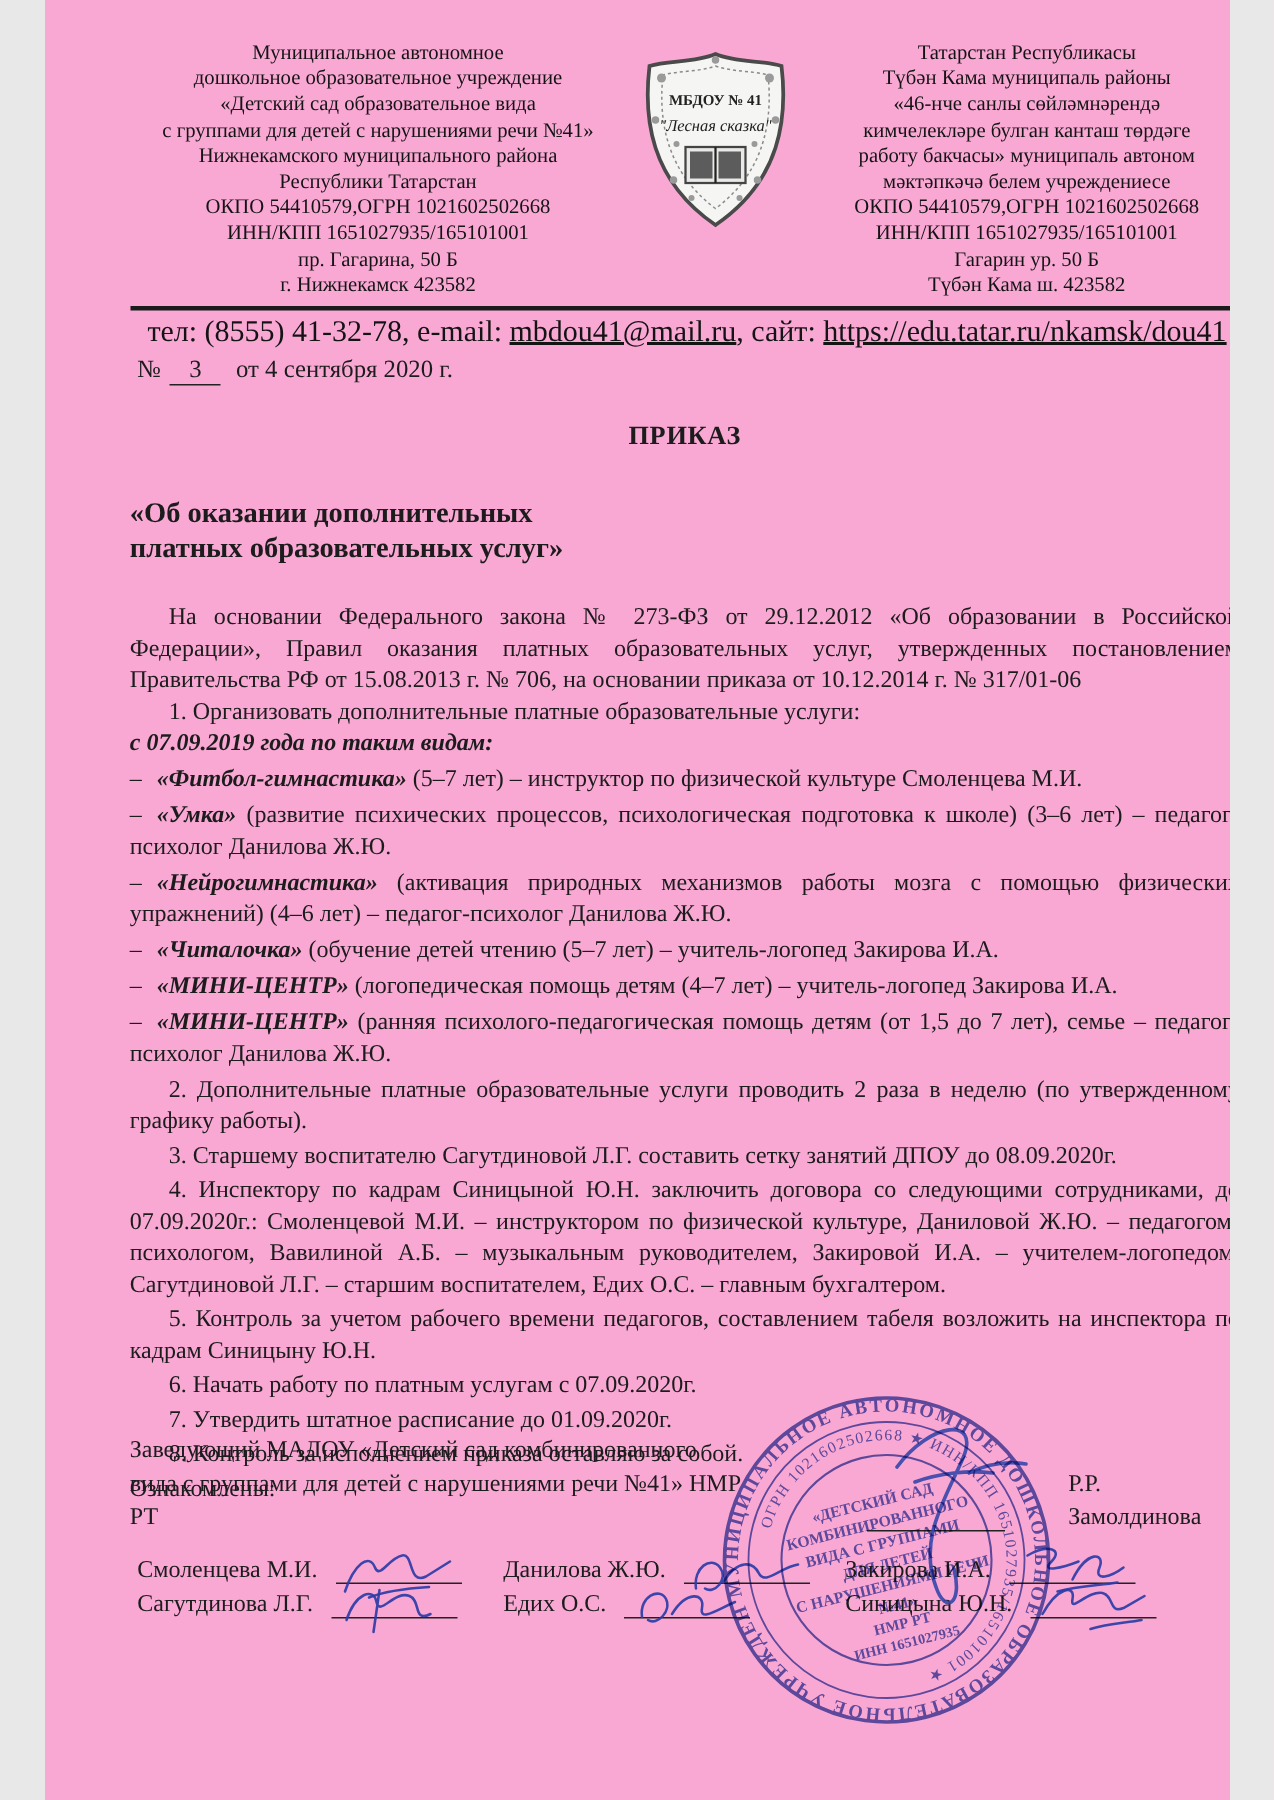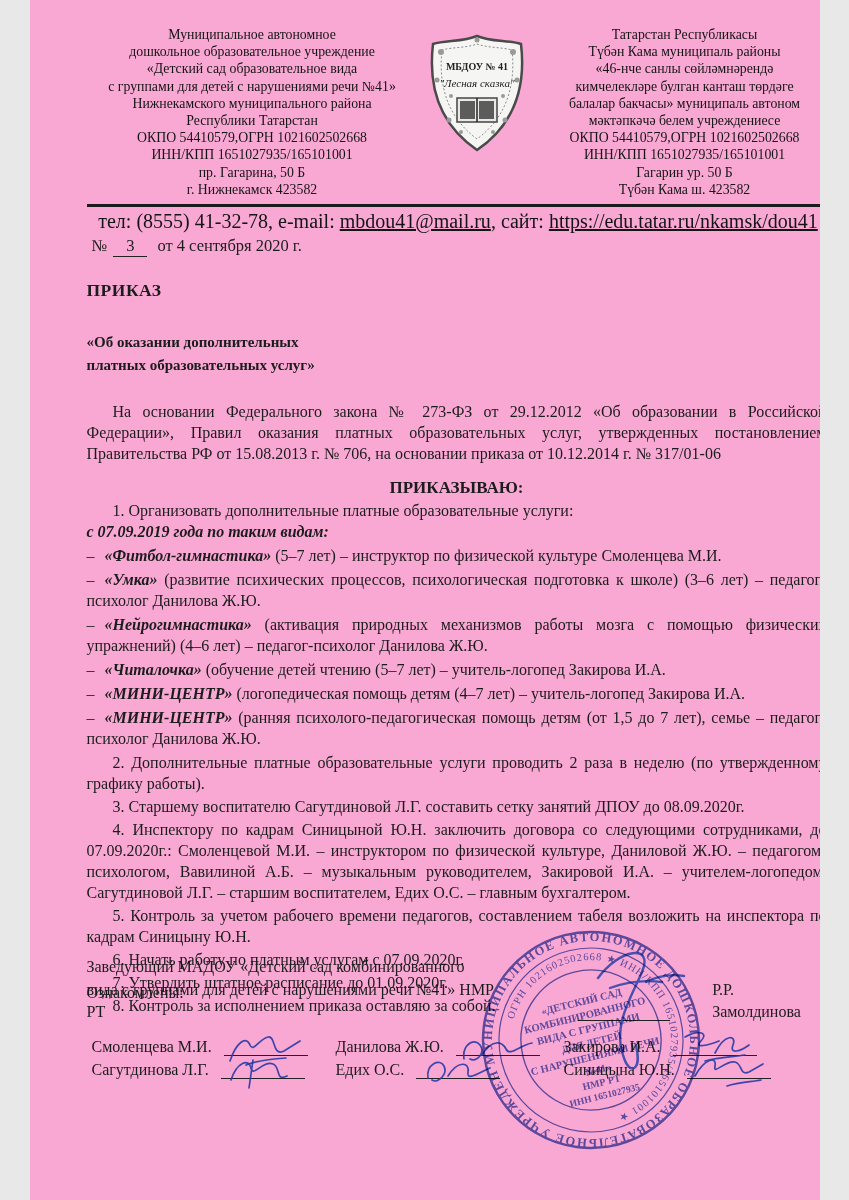--- a/index.html
+++ b/index.html
@@ -15,22 +15,22 @@
   .hdr-right{width:300px;}
   .hdr-logo{width:115px;display:flex;justify-content:center;align-items:flex-start;padding-top:6px;}
   
   .rule{position:absolute;top:204px;left:57px;width:743px;height:3px;background:#1b1b1b;}
   .contact{position:absolute;top:210px;left:57px;width:743px;text-align:center;font-size:20px;color:#141414;}
   .contact .lnk{text-decoration:underline;}
   .numline{position:absolute;top:236px;left:62px;font-size:16.5px;}
   .numval{display:inline-block;min-width:34px;text-align:center;border-bottom:1.2px solid #222;margin:0 6px;}
   
   .main{position:absolute;top:268px;left:57px;width:740px;font-size:16px;line-height:21px;}
-  .title{font-weight:bold;font-size:17.5px;margin:12px 0 30px 0;letter-spacing:.5px;}
-  .subject{font-weight:bold;font-size:15px;line-height:23px;margin:0;}
+  .title{text-align:center;font-weight:bold;font-size:17.5px;margin:12px 0 30px 0;letter-spacing:.5px;}
+  .subject{font-weight:bold;font-size:19px;line-height:23px;margin:0;}
   .para{margin:0;text-align:justify;font-family:Liberation Serif, serif;}
   .ind{text-indent:26px;}
   .intro{margin-top:24px;}
   .order-h{text-align:center;font-weight:bold;font-size:17px;margin:13px 0 2px 0;}
   .bi{font-weight:bold;font-style:italic;}
   .svc{margin:3px 0;text-align:justify;}
   .svc .dash{display:inline-block;width:18px;}
   .mt{margin-top:2px;}
   
   .dir{position:absolute;top:956px;left:57px;width:740px;font-size:16px;line-height:22.5px;}
@@ -97,21 +97,21 @@
           <line x1="56" y1="66" x2="56" y2="90" stroke="#222" stroke-width="1.5"></line>
         </g>
       </svg>
     </div>
 
     <div class="hdr-col hdr-right">
       <div>Татарстан Республикасы</div>
       <div>Түбән Кама муниципаль районы</div>
       <div>«46-нче санлы сөйләмнәрендә</div>
       <div>кимчелекләре булган  канташ  төрдәге</div>
-      <div>балалар бакчасы» муниципаль автоном</div>
+      <div>работу бакчасы» муниципаль автоном</div>
       <div>мәктәпкәчә белем учреждениесе</div>
       <div>ОКПО 54410579,ОГРН 1021602502668</div>
       <div>ИНН/КПП 1651027935/165101001</div>
       <div>Гагарин ур. 50 Б</div>
       <div>Түбән Кама ш. 423582</div>
     </div>
   </div>
 
   <div class="rule"></div>
 
@@ -125,21 +125,20 @@
   </div>
 
   <div class="main">
     <div class="title">ПРИКАЗ</div>
 
     <p class="subject">«Об оказании дополнительных</p>
     <p class="subject">платных образовательных услуг»</p>
 
     <p class="para ind intro">На основании Федерального закона № 273-ФЗ от 29.12.2012 «Об образовании в Российской Федерации», Правил оказания платных образовательных услуг, утвержденных постановлением Правительства РФ от 15.08.2013 г. № 706, на основании приказа от 10.12.2014 г. № 317/01-06</p>
 
-    <div class="order-h">ПРИКАЗЫВАЮ:</div>
 
     <p class="para ind">1.  Организовать дополнительные платные образовательные услуги:</p>
     <p class="para bi">с 07.09.2019 года по таким видам:</p>
 
     <p class="svc"><span class="dash">–</span><span class="bi">«Фитбол-гимнастика»</span><span> (5–7 лет) – инструктор по физической культуре Смоленцева М.И.</span></p>
     <p class="svc"><span class="dash">–</span><span class="bi">«Умка»</span><span> (развитие психических процессов, психологическая подготовка к школе) (3–6 лет) – педагог-психолог Данилова Ж.Ю.</span></p>
     <p class="svc"><span class="dash">–</span><span class="bi">«Нейрогимнастика»</span><span> (активация природных механизмов работы мозга с помощью физических упражнений) (4–6 лет) – педагог-психолог Данилова Ж.Ю.</span></p>
     <p class="svc"><span class="dash">–</span><span class="bi">«Читалочка»</span><span> (обучение детей чтению (5–7 лет) – учитель-логопед Закирова И.А.</span></p>
     <p class="svc"><span class="dash">–</span><span class="bi">«МИНИ-ЦЕНТР»</span><span> (логопедическая помощь детям (4–7 лет) – учитель-логопед Закирова И.А.</span></p>
     <p class="svc"><span class="dash">–</span><span class="bi">«МИНИ-ЦЕНТР»</span><span> (ранняя психолого-педагогическая помощь детям (от 1,5 до 7 лет), семье – педагог-психолог Данилова Ж.Ю.</span></p>

